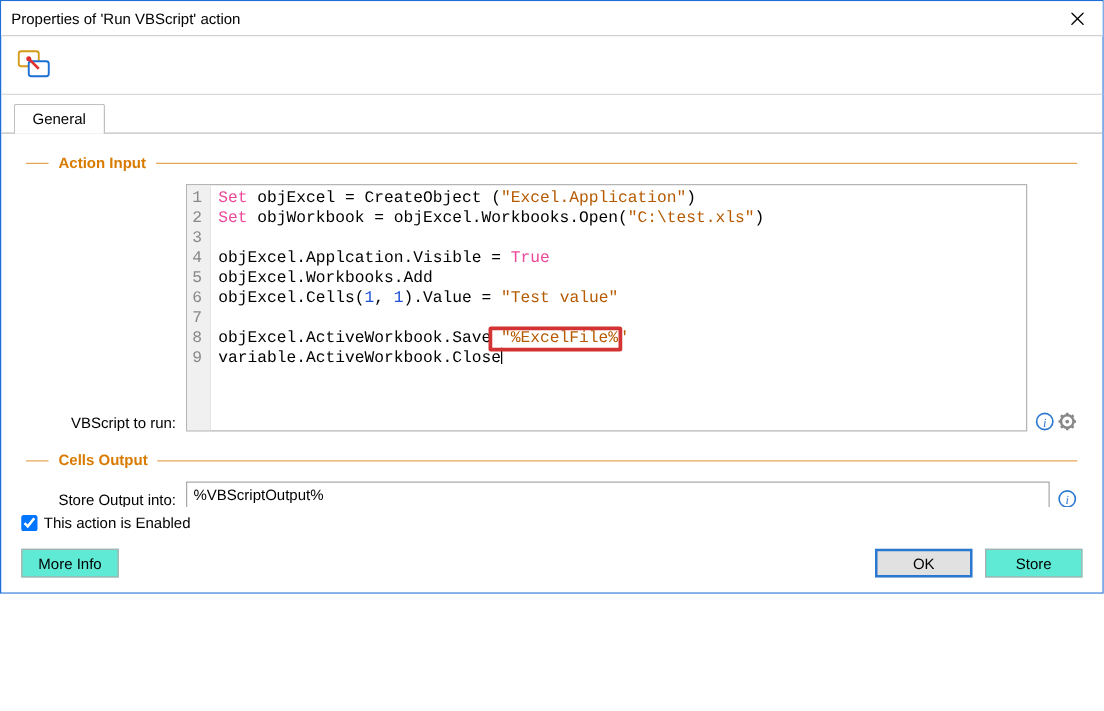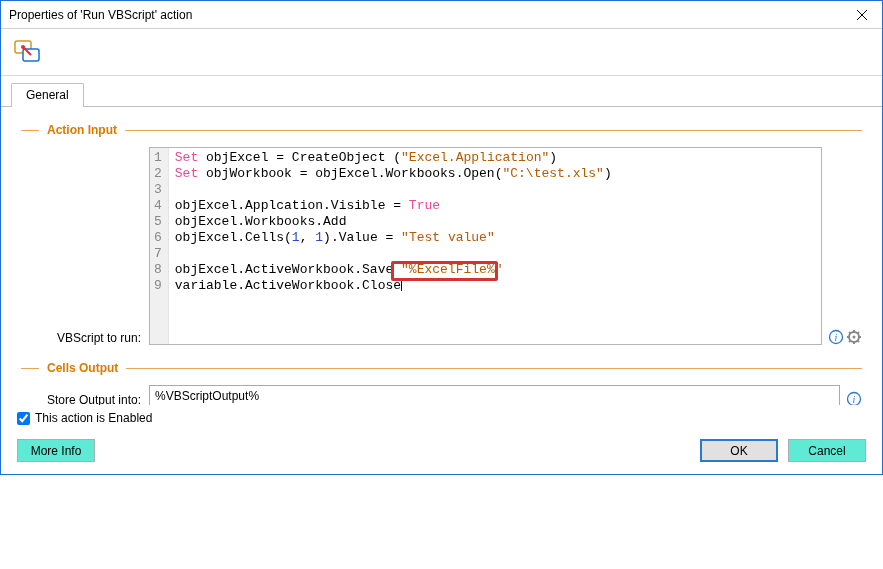--- a/index.html
+++ b/index.html
@@ -343,17 +343,17 @@
     <label class="checkbox-wrap">
       <input type="checkbox" checked="" style="">
       <span>This action is Enabled</span>
     </label>
   </div>
 
   <div class="button-bar">
     <button class="btn">More Info</button>
     <div class="right-btns">
       <button class="btn btn-primary">OK</button>
-      <button class="btn">Cancel</button>
+      <button class="btn">Store</button>
     </div>
   </div>
 
 </div>
 
 </body></html>

